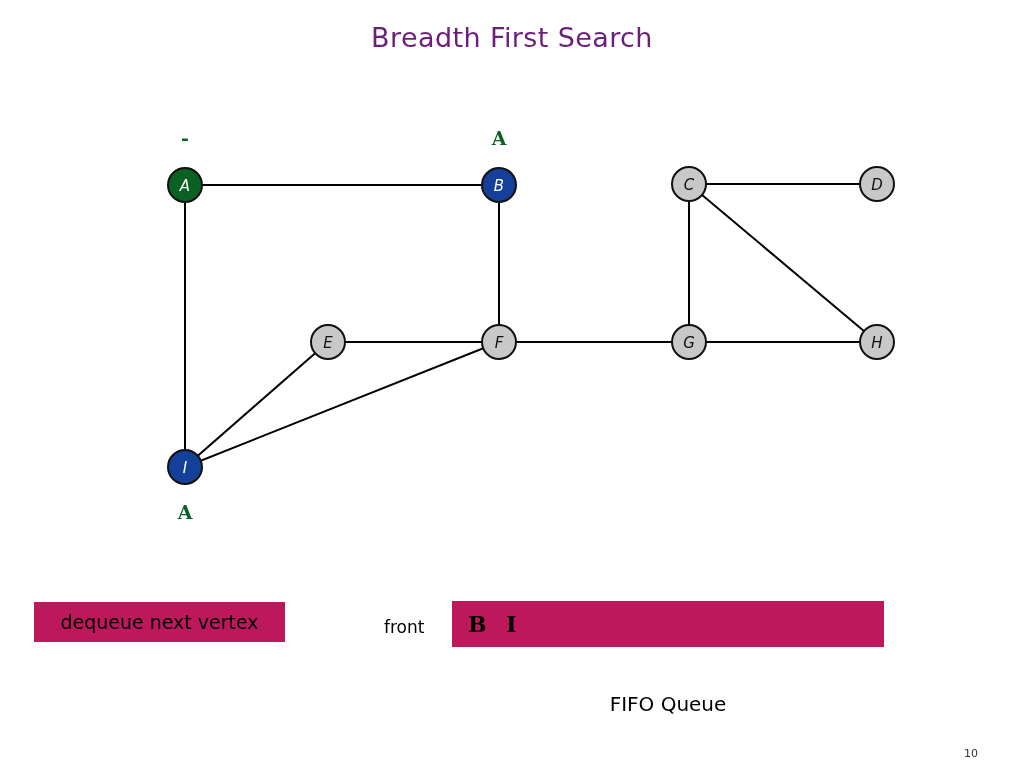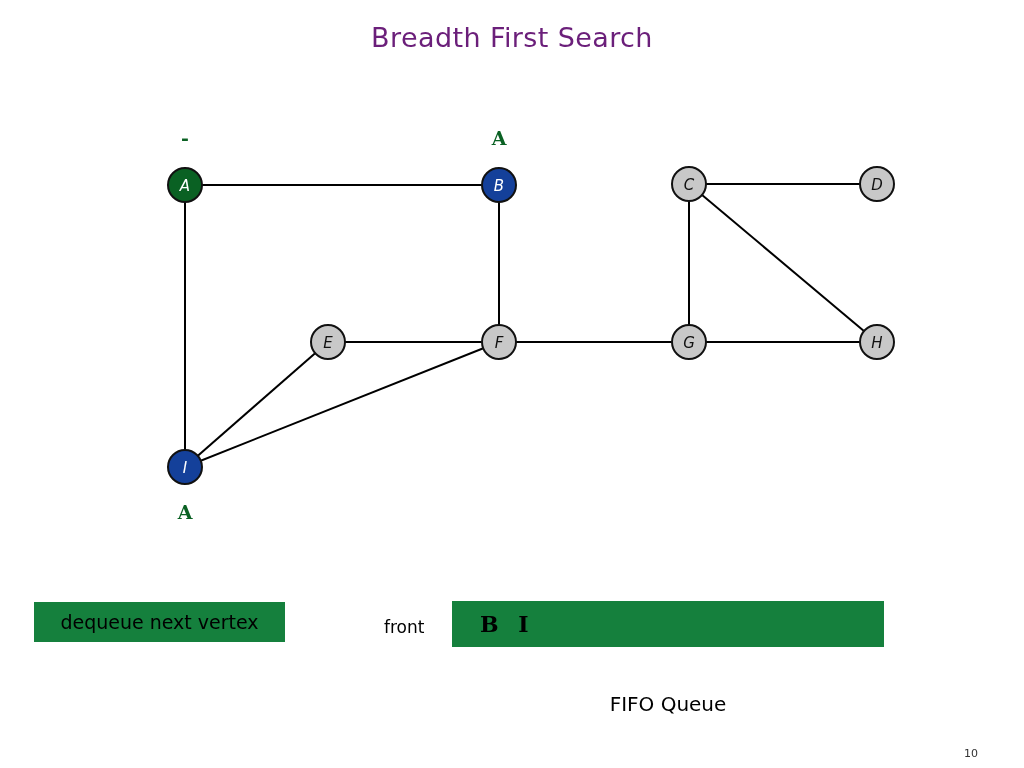--- a/index.html
+++ b/index.html
@@ -56,21 +56,21 @@
     dominant-baseline: central;
   }
   .edge {
     stroke: #000000;
     stroke-width: 2;
     fill: none;
   }
 
   .panel-box {
     position: absolute;
-    background: #15803d;
+    background: #be185d;
     box-sizing: border-box;
   }
   #dequeue-box {
     left: 34px;
     top: 602px;
     width: 251px;
     height: 40px;
     display: flex;
     align-items: center;
     justify-content: center;
@@ -94,21 +94,21 @@
     width: 432px;
     height: 46px;
     display: flex;
     align-items: center;
   }
   #queue-contents {
     font-family: "DejaVu Serif", serif;
     font-weight: bold;
     font-size: 22px;
     color: #000000;
-    padding-left: 28px;
+    padding-left: 16px;
     letter-spacing: 6px;
   }
   #fifo-caption {
     position: absolute;
     left: 452px;
     top: 692px;
     width: 432px;
     text-align: center;
     font-family: "DejaVu Sans", sans-serif;
     font-size: 20px;

